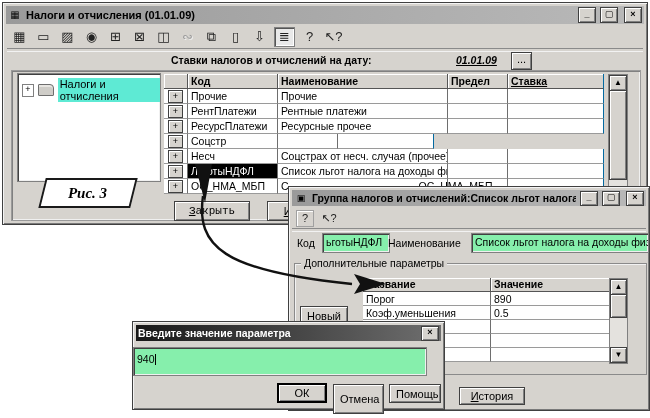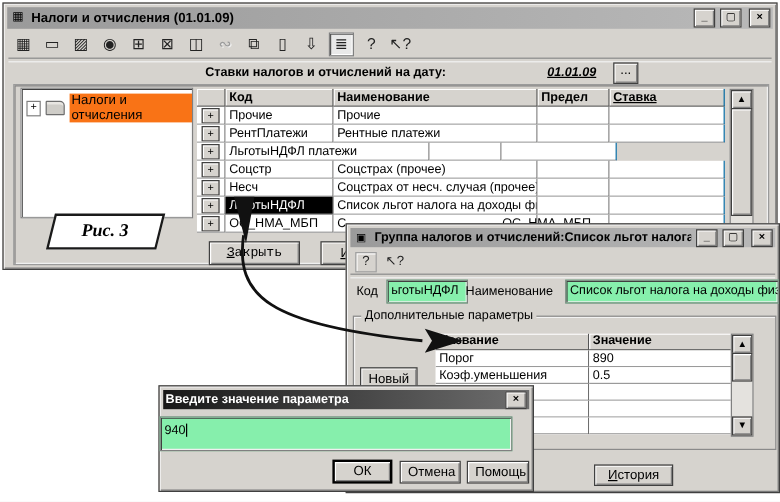--- a/index.html
+++ b/index.html
@@ -113,21 +113,21 @@
     <span class="lbl" style="left:168px;top:51px;font-weight:bold;">Ставки налогов и отчислений на дату:</span>
     <span class="lbl" style="left:453px;top:51px;font-weight:bold;text-decoration:underline;font-style:italic;">01.01.09</span>
     <span class="btn" style="left:508px;top:49px;width:19px;height:16px;line-height:12px;">...</span>
 
     <div style="position:absolute;left:8px;top:67px;right:6px;bottom:3px;border:1px solid #9a9a9a;box-shadow:inset 1px 1px 0 #808080, inset -1px -1px 0 #f0f0f0;"></div>
 
     <div class="sunken" style="position:absolute;left:14px;top:70px;width:142px;height:107px;">
       <div style="position:absolute;left:4px;top:4px;display:flex;align-items:center;gap:4px;">
         <span style="width:11px;height:11px;border:1px solid #808080;font-size:9px;line-height:9px;text-align:center;background:#fff;">+</span>
         <span style="width:15px;height:10px;background:#cfcdc8;border:1px solid #6e6e6e;border-radius:1px 4px 1px 1px;box-shadow:inset 0 2px 0 #e8e6e2;"></span>
-        <span style="background:#f97316;padding:0 2px;">Налоги и отчисления</span>
+        <span style="background:#5eead4;padding:0 2px;">Налоги и отчисления</span>
       </div>
     </div>
 
     <div style="position:absolute;left:161px;top:71px;width:443px;height:122px;overflow:hidden;">
       <div class="trow">
         <div class="hcell c-exp"></div>
         <div class="hcell c-code">Код</div>
         <div class="hcell c-name">Наименование</div>
         <div class="hcell c-lim">Предел</div>
         <div class="hcell c-rate">Ставка</div>
@@ -147,30 +147,30 @@
           </div>
         <div class="cell c-code">РентПлатежи</div>
         <div class="cell c-name">Рентные платежи</div>
         <div class="cell c-lim"></div>
         <div class="cell c-rate"></div>
       </div>
       <div class="trow">
         <div class="cell c-exp">
             <div class="expbtn">+</div>
           </div>
-        <div class="cell c-name">ЛьготыНДФЛ платежи</div>
+        <div class="cell c-code">РесурсПлатежи</div>
+        <div class="cell c-name">Ресурсные прочее</div>
         <div class="cell c-lim"></div>
         <div class="cell c-rate"></div>
       </div>
       <div class="trow">
         <div class="cell c-exp">
             <div class="expbtn">+</div>
           </div>
         <div class="cell c-code">Соцстр</div>
-        <div class="cell c-name">Соцстрах (прочее)</div>
         <div class="cell c-lim"></div>
         <div class="cell c-rate"></div>
       </div>
       <div class="trow">
         <div class="cell c-exp">
             <div class="expbtn">+</div>
           </div>
         <div class="cell c-code">Несч</div>
         <div class="cell c-name">Соцстрах от несч. случая (прочее)</div>
         <div class="cell c-lim"></div>
@@ -258,31 +258,31 @@
           <div class="pcell p-name"></div>
           <div class="pcell p-val"></div>
         </div>
     </div>
     <div class="scroll" style="left:320px;top:91px;width:17px;height:84px;">
       <div class="sbtn" style="top:0;">▲</div>
       <div class="sthumb" style="top:15px;height:22px;"></div>
       <div class="sbtn" style="bottom:0;">▼</div>
     </div>
 
-    <button class="btn" style="left:170px;top:200px;width:66px;height:18px;margin-left:36px;"><span class="u">И</span><span>стория</span></button>
+    <button class="btn" style="left:170px;top:200px;width:66px;height:18px;"><span class="u">И</span><span>стория</span></button>
   </div>
 
   <div class="win" style="left:132px;top:321px;width:311px;height:87px;z-index:40;">
     <div class="titlebar" style="height:16px;background:linear-gradient(90deg,#181818,#6f6f6f);color:#fff;">
       <span class="ttl" style="font-size:10.5px;">Введите значение параметра</span>
       <span class="winbtn" style="height:13px;line-height:11px;color:#000;">×</span>
     </div>
     <div class="fld" style="left:0;top:25px;width:286px;height:22px;padding-top:5px;"><span>940</span><span class="caret"></span></div>
     <button class="btn" style="left:144px;top:61px;width:50px;height:20px;border:2px solid #000;box-shadow:inset 1px 1px 0 #fff, inset -1px -1px 0 #808080;">ОК</button>
-    <button class="btn" style="left:200px;top:62px;width:51px;height:19px;text-align:right;">Отмена</button>
+    <button class="btn" style="left:200px;top:62px;width:51px;height:30px;text-align:right;">Отмена</button>
     <button class="btn" style="left:256px;top:62px;width:52px;height:19px;">Помощь</button>
   </div>
 
   <svg class="arrowlayer" width="650" height="418" viewBox="0 0 650 418">
     <polygon points="195,164 212,164 205,203" fill="#111"></polygon>
     <path d="M 203 196 C 196 246, 222 271, 352 284" fill="none" stroke="#111" stroke-width="2.4"></path>
     <polygon points="386,284 354,274 360,284 354,294" fill="#111"></polygon>
   </svg>
 
 </div>

